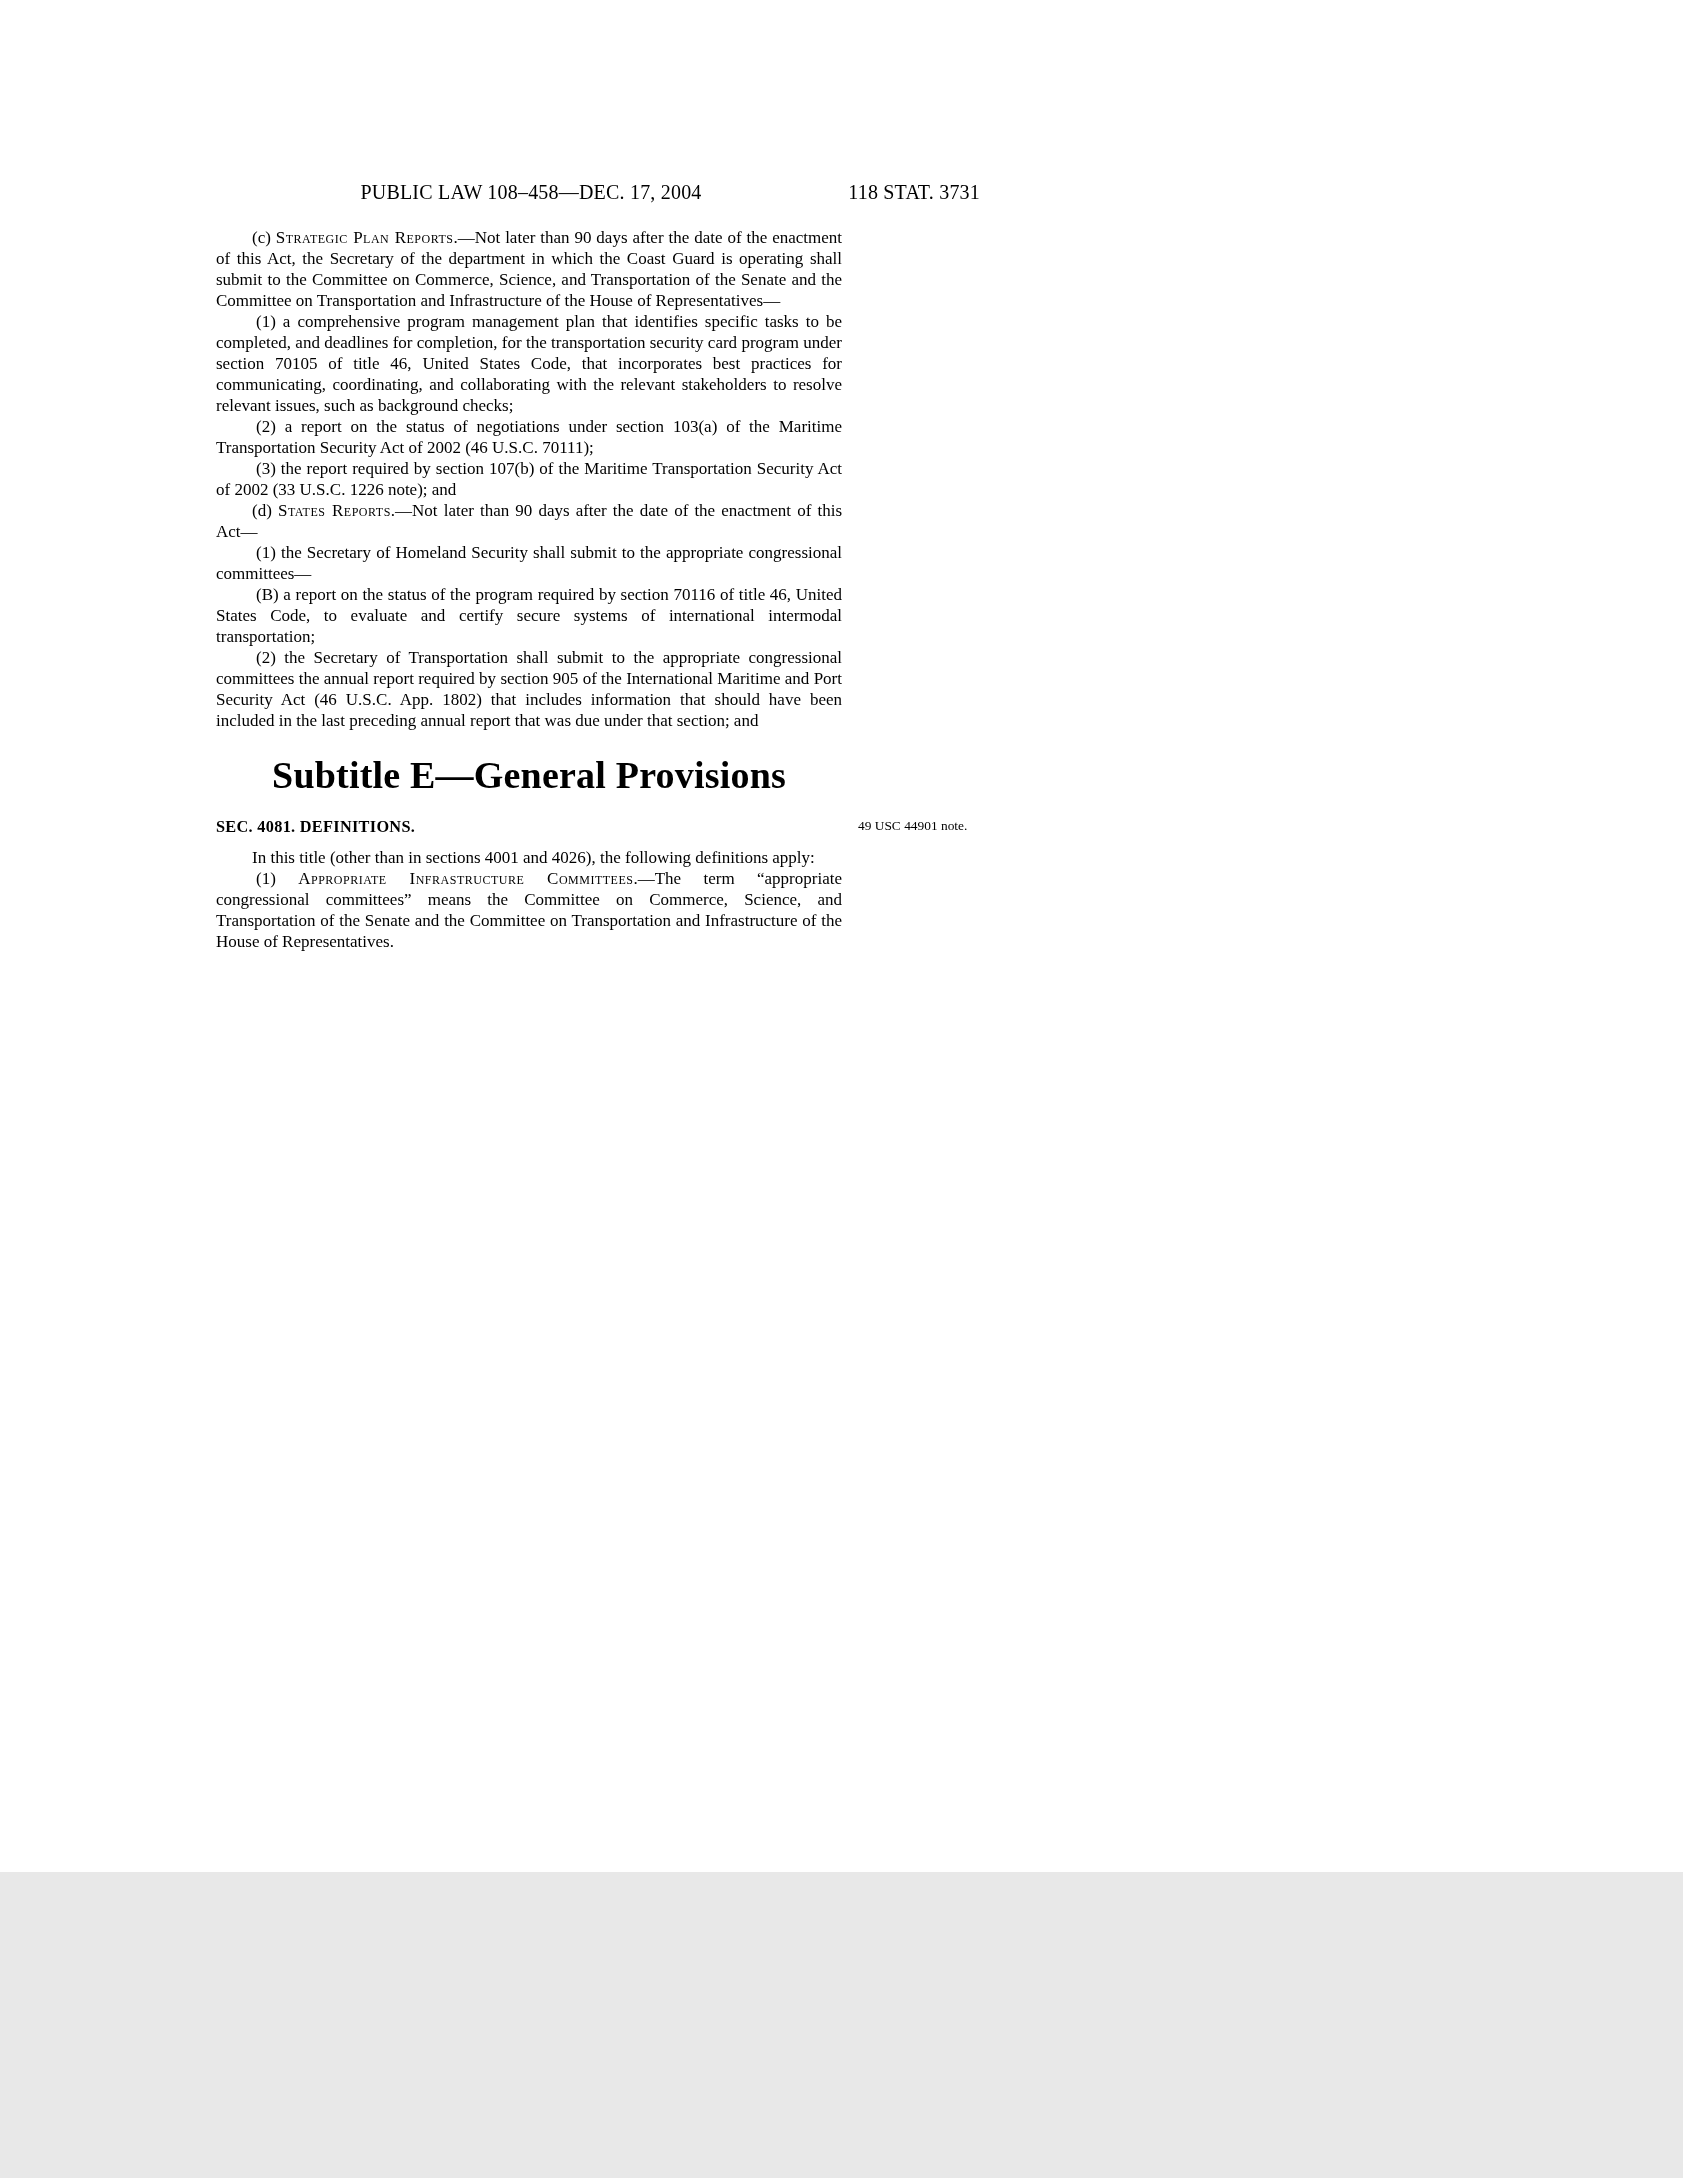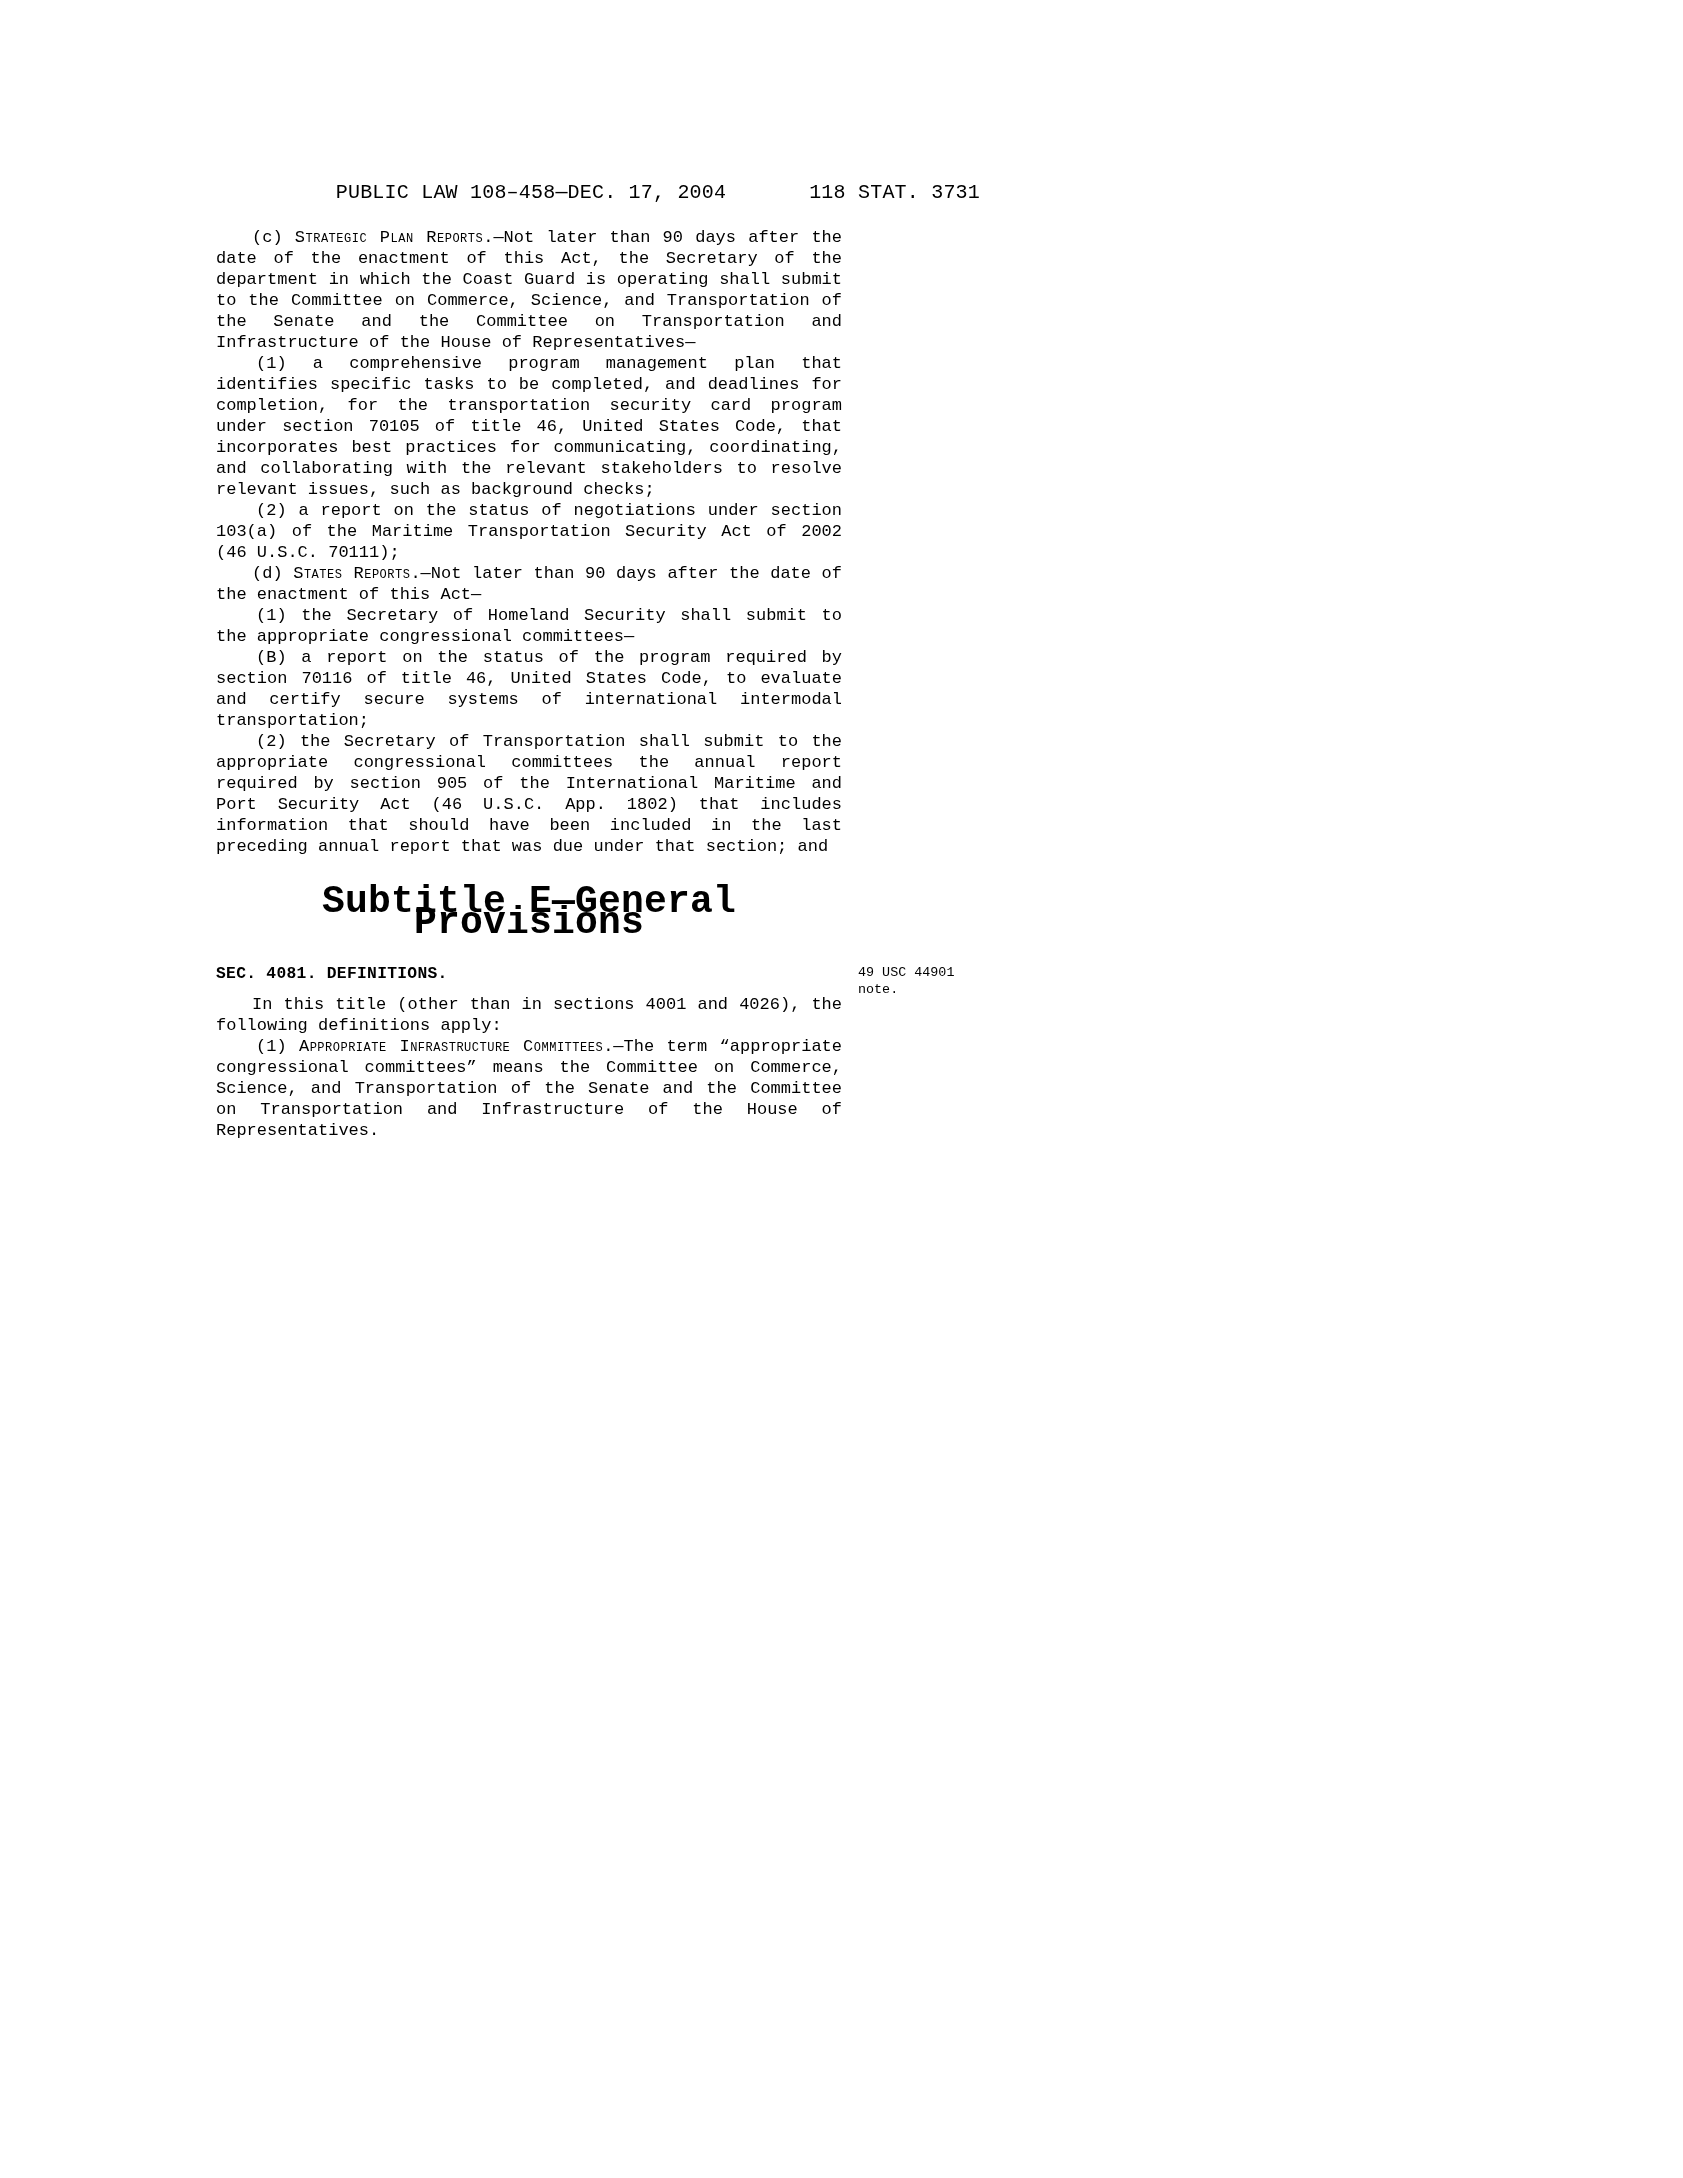--- a/index.html
+++ b/index.html
@@ -1,21 +1,21 @@
 <!DOCTYPE html>
 <html><head>
 <meta charset="utf-8">
 <style>
   html,body{margin:0;padding:0;background:#e8e8e8;}
   .page{
     position:relative;
     width:1683px;
-    height:2178px;
+    height:1872px;
     background:#ffffff;
-    font-family:Liberation Mono, monospace;
+    font-family:Liberation Serif, serif;
     color:#000;
     overflow:hidden;
   }
   .header-row{
     position:absolute;
     left:218px;
     top:181px;
     width:762px;
     height:28px;
     font-size:20px;
@@ -84,20 +84,21 @@
 
   <div class="header-row">
     <span class="header-left">PUBLIC LAW 108–458—DEC. 17, 2004</span>
     <span class="header-right">118 STAT. 3731</span>
   </div>
 
   <div class="body-col" id="statute-body">
       <p class="para indent0"><span>(c) </span><span class="sc">Strategic Plan Reports</span><span>.—Not later than 90 days after the date of the enactment of this Act, the Secretary of the department in which the Coast Guard is operating shall submit to the Committee on Commerce, Science, and Transportation of the Senate and the Committee on Transportation and Infrastructure of the House of Representatives—</span></p>
       <p class="para indent1"><span>(1) a comprehensive program management plan that identifies specific tasks to be completed, and deadlines for completion, for the transportation security card program under section 70105 of title 46, United States Code, that incorporates best practices for communicating, coordinating, and collaborating with the relevant stakeholders to resolve relevant issues, such as background checks;</span></p>
       <p class="para indent1"><span>(2) a report on the status of negotiations under section 103(a) of the Maritime Transportation Security Act of 2002 (46 U.S.C. 70111);</span></p>
+      <p class="para indent1"><span>(3) the report required by section 107(b) of the Maritime Transportation Security Act of 2002 (33 U.S.C. 1226 note); and</span></p>
       <p class="para indent0"><span>(d) </span><span class="sc">States Reports</span><span>.—Not later than 90 days after the date of the enactment of this Act—</span></p>
       <p class="para indent1"><span>(1) the Secretary of Homeland Security shall submit to the appropriate congressional committees—</span></p>
       <p class="para indent2"><span>(B) a report on the status of the program required by section 70116 of title 46, United States Code, to evaluate and certify secure systems of international intermodal transportation;</span></p>
       <p class="para indent1"><span>(2) the Secretary of Transportation shall submit to the appropriate congressional committees the annual report required by section 905 of the International Maritime and Port Security Act (46 U.S.C. App. 1802) that includes information that should have been included in the last preceding annual report that was due under that section; and</span></p>
       <div class="subtitle-heading"><span>Subtitle E—General Provisions</span></div>
       <div class="sec-wrap"><span class="sec-heading"><span>SEC. 4081. DEFINITIONS.</span></span><span class="margin-note">49 USC 44901 note.</span></div>
       <p class="para indent0"><span>In this title (other than in sections 4001 and 4026), the following definitions apply:</span></p>
       <p class="para indent1"><span>(1) </span><span class="sc">Appropriate Infrastructure Committees</span><span>.—The term “appropriate congressional committees” means the Committee on Commerce, Science, and Transportation of the Senate and the Committee on Transportation and Infrastructure of the House of Representatives.</span></p>
     </div>
 

